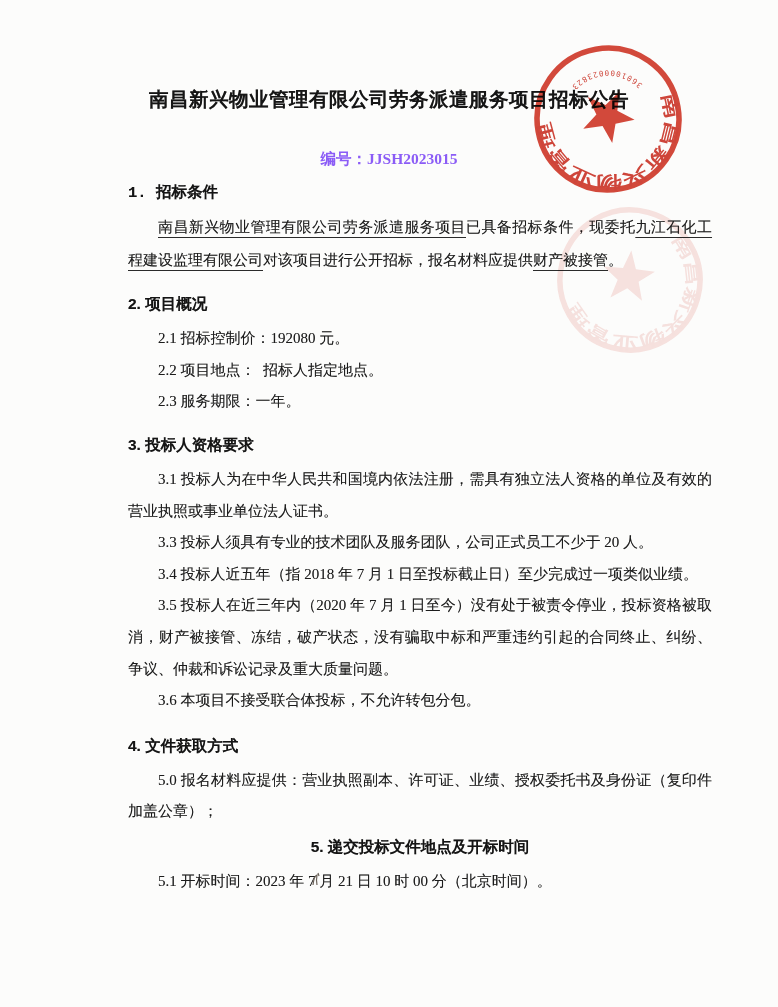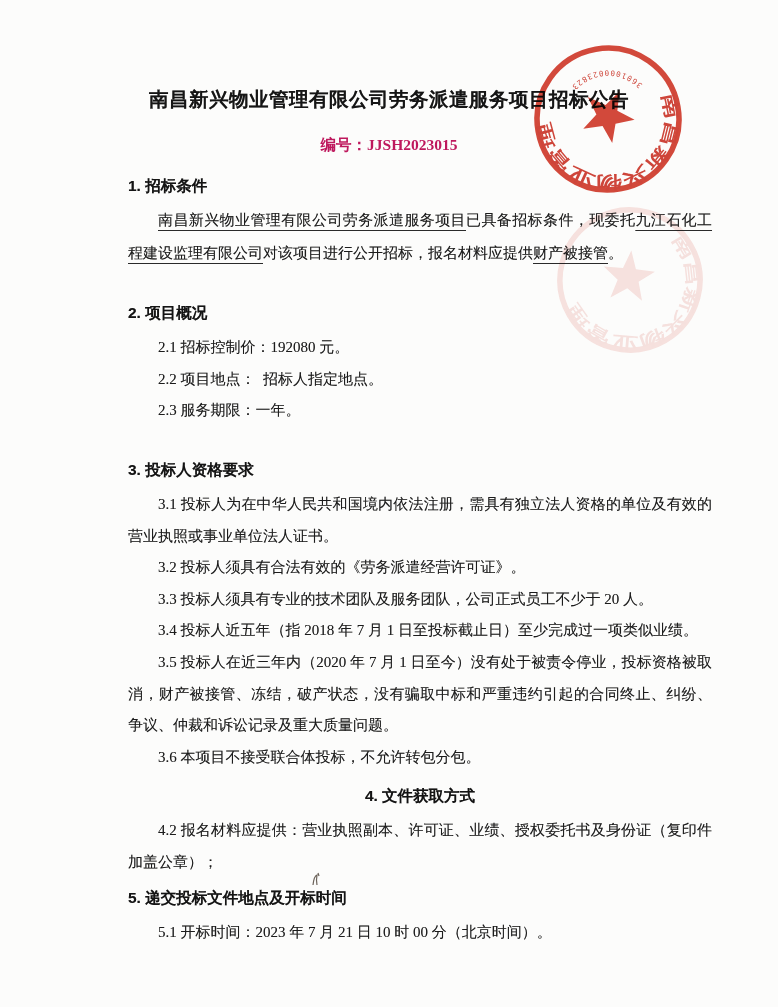--- a/index.html
+++ b/index.html
@@ -15,33 +15,33 @@
   .doc-title{
     margin-top:86px;
     text-align:center;
     font-family:"Liberation Sans","DejaVu Sans",sans-serif;
     font-size:19.5px;line-height:26px;
     font-weight:bold;color:#151515;
     letter-spacing:.5px;
     text-shadow:0 0 .4px rgba(0,0,0,.45);
   }
   .doc-number{
-    margin-top:22px;
+    margin-top:36px;
     text-align:center;
     font-size:15.5px;line-height:22px;
-    font-weight:bold;color:#be185d;
+    font-weight:bold;color:#8b5cf6;
   }
   .content{margin-left:128px;width:584px;}
   .sec-heading{
     font-family:"Liberation Sans","DejaVu Sans",sans-serif;
     font-size:15.5px;line-height:22px;
     font-weight:bold;color:#141414;
     text-shadow:0 0 .4px rgba(0,0,0,.4);
   }
-  .mt20{margin-top:19px;} .mt16{margin-top:32px;} .mt14{margin-top:12px;text-align:center;} .mt8t{margin-top:8px;}
+  .mt20{margin-top:12px;font-family:Liberation Mono, monospace;} .mt16{margin-top:16px;} .mt14{margin-top:18px;} .mt8t{margin-top:8px;text-align:center;}
   .body-para{
     margin:0;
     font-size:15px;line-height:31.6px;
     text-align:justify;
     white-space:pre-wrap;
     text-shadow:0 0 .35px rgba(0,0,0,.35);
   }
   .group{margin-top:8px;}
   .indent{text-indent:2em;}
   .u{
@@ -77,30 +77,29 @@
     <div class="sec-heading mt16">2. 项目概况</div>
     <div class="group">
       <p class="body-para indent">2.1 招标控制价：192080 元。</p>
       <p class="body-para indent">2.2 项目地点：  招标人指定地点。</p>
       <p class="body-para indent">2.3 服务期限：一年。</p>
     </div>
 
     <div class="sec-heading mt16">3. 投标人资格要求</div>
     <div class="group">
       <p class="body-para indent">3.1 投标人为在中华人民共和国境内依法注册，需具有独立法人资格的单位及有效的营业执照或事业单位法人证书。</p>
-      <p class="body-para indent">3.2 投标人须具有合法有效的《劳务派遣经营许可证》。</p>
       <p class="body-para indent">3.3 投标人须具有专业的技术团队及服务团队，公司正式员工不少于 20 人。</p>
       <p class="body-para indent">3.4 投标人近五年（指 2018 年 7 月 1 日至投标截止日）至少完成过一项类似业绩。</p>
       <p class="body-para indent">3.5 投标人在近三年内（2020 年 7 月 1 日至今）没有处于被责令停业，投标资格被取消，财产被接管、冻结，破产状态，没有骗取中标和严重违约引起的合同终止、纠纷、争议、仲裁和诉讼记录及重大质量问题。</p>
       <p class="body-para indent">3.6 本项目不接受联合体投标，不允许转包分包。</p>
     </div>
 
     <div class="sec-heading mt14">4. 文件获取方式</div>
     <div class="group">
-      <p class="body-para indent">4.2 报名材料应提供：营业执照副本、许可证、业绩、授权委托书及身份证（复印件加盖公章）；</p>
+      <p class="body-para indent">5.0 报名材料应提供：营业执照副本、许可证、业绩、授权委托书及身份证（复印件加盖公章）；</p>
     </div>
 
     <div class="sec-heading mt8t">5. 递交投标文件地点及开标时间</div>
     <div class="group">
       <p class="body-para indent">5.1 开标时间：2023 年 7 月 21 日 10 时 00 分（北京时间）。</p>
     </div>
 
   </div>
 
   <svg class="seal seal-main" viewBox="0 0 150 150" aria-hidden="true">

